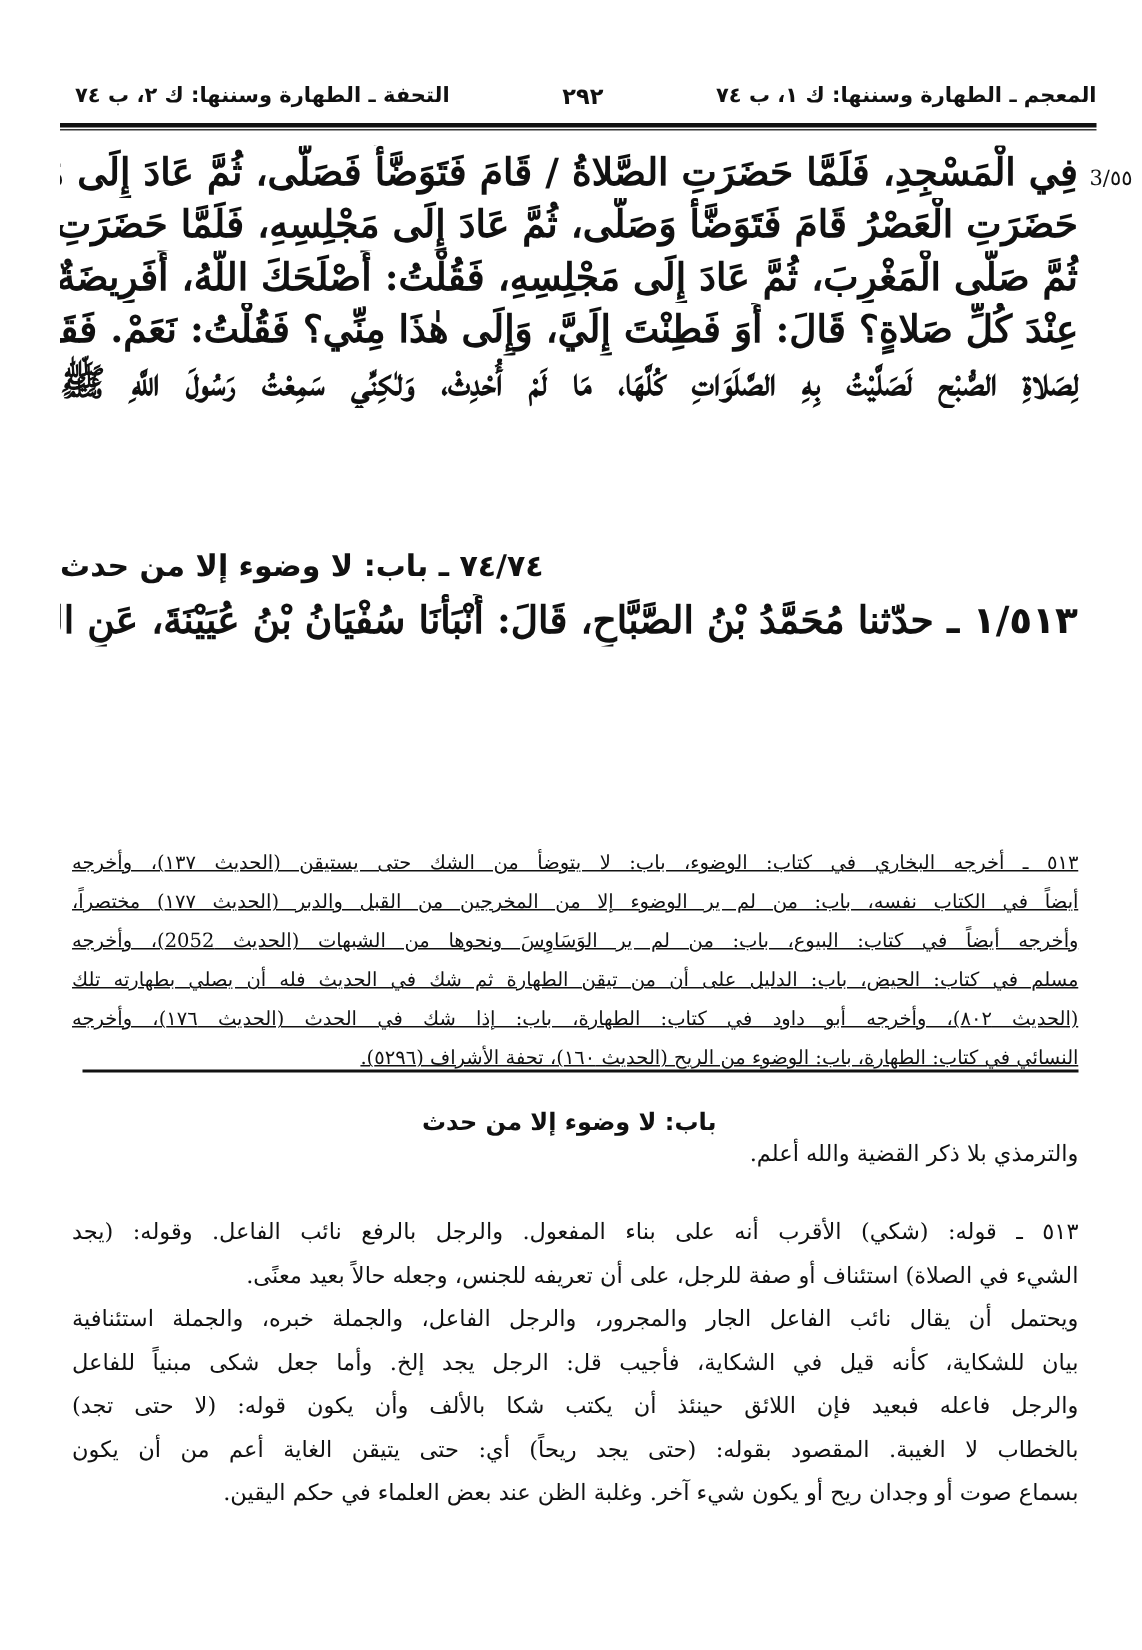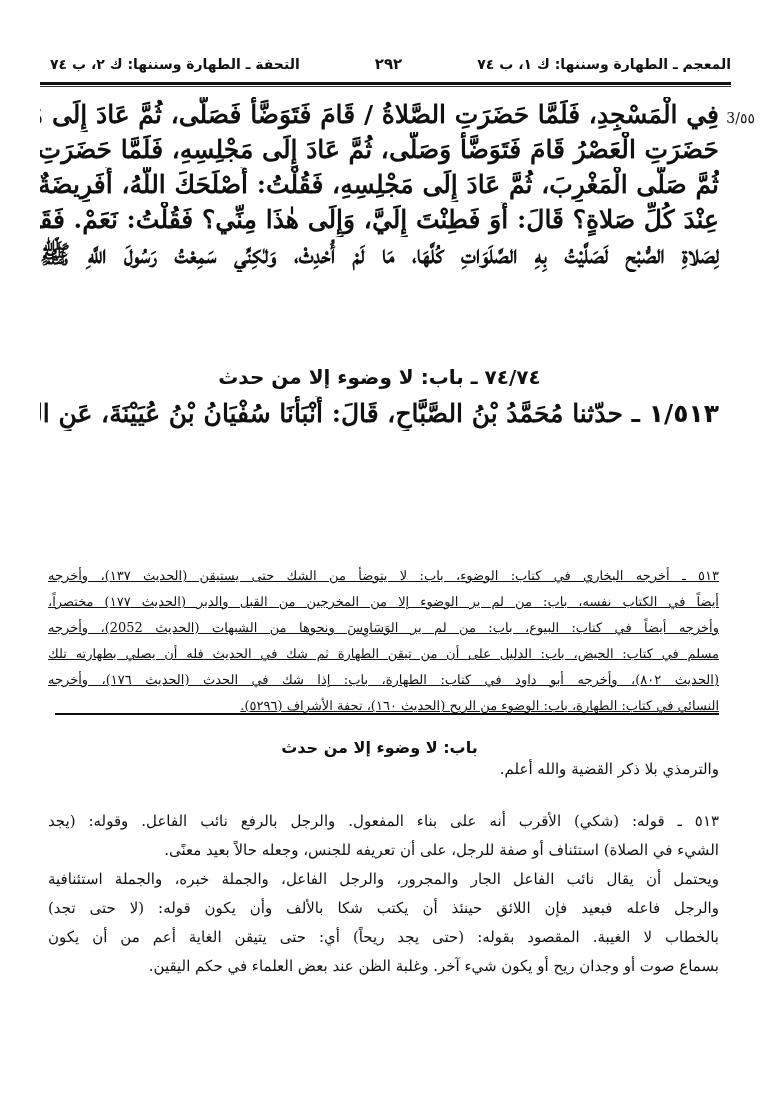--- a/index.html
+++ b/index.html
@@ -20,21 +20,21 @@
     position: absolute; right: 6px; top: 110px; font-size: 14px; direction: ltr;
     font-family: "DejaVu Serif", serif;
   }
   .main {
     position: absolute; left: 40px; right: 42px; direction: rtl; text-align: justify;
     text-align-last: justify;
   }
   .line { font-size: 25px; height: 35px; line-height: 35px; white-space: nowrap; overflow: hidden; font-weight: bold; }
   .line.last { text-align-last: right; }
   .heading {
-    position: absolute; left: 40px; right: 42px; direction: rtl; text-align: center;
+    position: absolute; left: 40px; right: 42px; direction: rtl; text-align: left;
     font-family: "DejaVu Sans", sans-serif; font-weight: bold; font-size: 20px;
   }
   .fn {
     position: absolute; left: 48px; right: 42px; direction: rtl; text-align: justify; text-align-last: justify;
   }
   .fn .line { font-size: 13px; height: 26px; line-height: 26px; font-weight: normal; }
   .rule-mid { position: absolute; left: 55px; right: 42px; top: 713px; height: 2px; background: #111; }
   .comm {
     position: absolute; left: 48px; right: 42px; direction: rtl; text-align: justify; text-align-last: justify;
   }
@@ -91,18 +91,19 @@
   <div class="comm" style="top:727px; text-align-last:right;">
     <div class="line" style="text-align-last:right;margin-top:28px;">والترمذي بلا ذكر القضية والله أعلم.</div>
   </div>
 
   <div class="subhead">باب: لا وضوء إلا من حدث</div>
 
   <div class="comm" style="top:807px;">
     <div class="line">٥١٣ ـ قوله: (شكي) الأقرب أنه على بناء المفعول. والرجل بالرفع نائب الفاعل. وقوله: (يجد</div>
     <div class="line" style="text-align-last:right;">الشيء في الصلاة) استئناف أو صفة للرجل، على أن تعريفه للجنس، وجعله حالاً بعيد معنًى.</div>
     <div class="line">ويحتمل أن يقال نائب الفاعل الجار والمجرور، والرجل الفاعل، والجملة خبره، والجملة استئنافية</div>
+    <div class="line">بيان للشكاية، كأنه قيل في الشكاية، فأجيب قل: الرجل يجد إلخ. وأما جعل شكى مبنياً للفاعل</div>
     <div class="line">والرجل فاعله فبعيد فإن اللائق حينئذ أن يكتب شكا بالألف وأن يكون قوله: (لا حتى تجد)</div>
     <div class="line">بالخطاب لا الغيبة. المقصود بقوله: (حتى يجد ريحاً) أي: حتى يتيقن الغاية أعم من أن يكون</div>
     <div class="line" style="text-align-last:right;">بسماع صوت أو وجدان ريح أو يكون شيء آخر. وغلبة الظن عند بعض العلماء في حكم اليقين.</div>
   </div>
 
 </div>
 
 </body></html>

